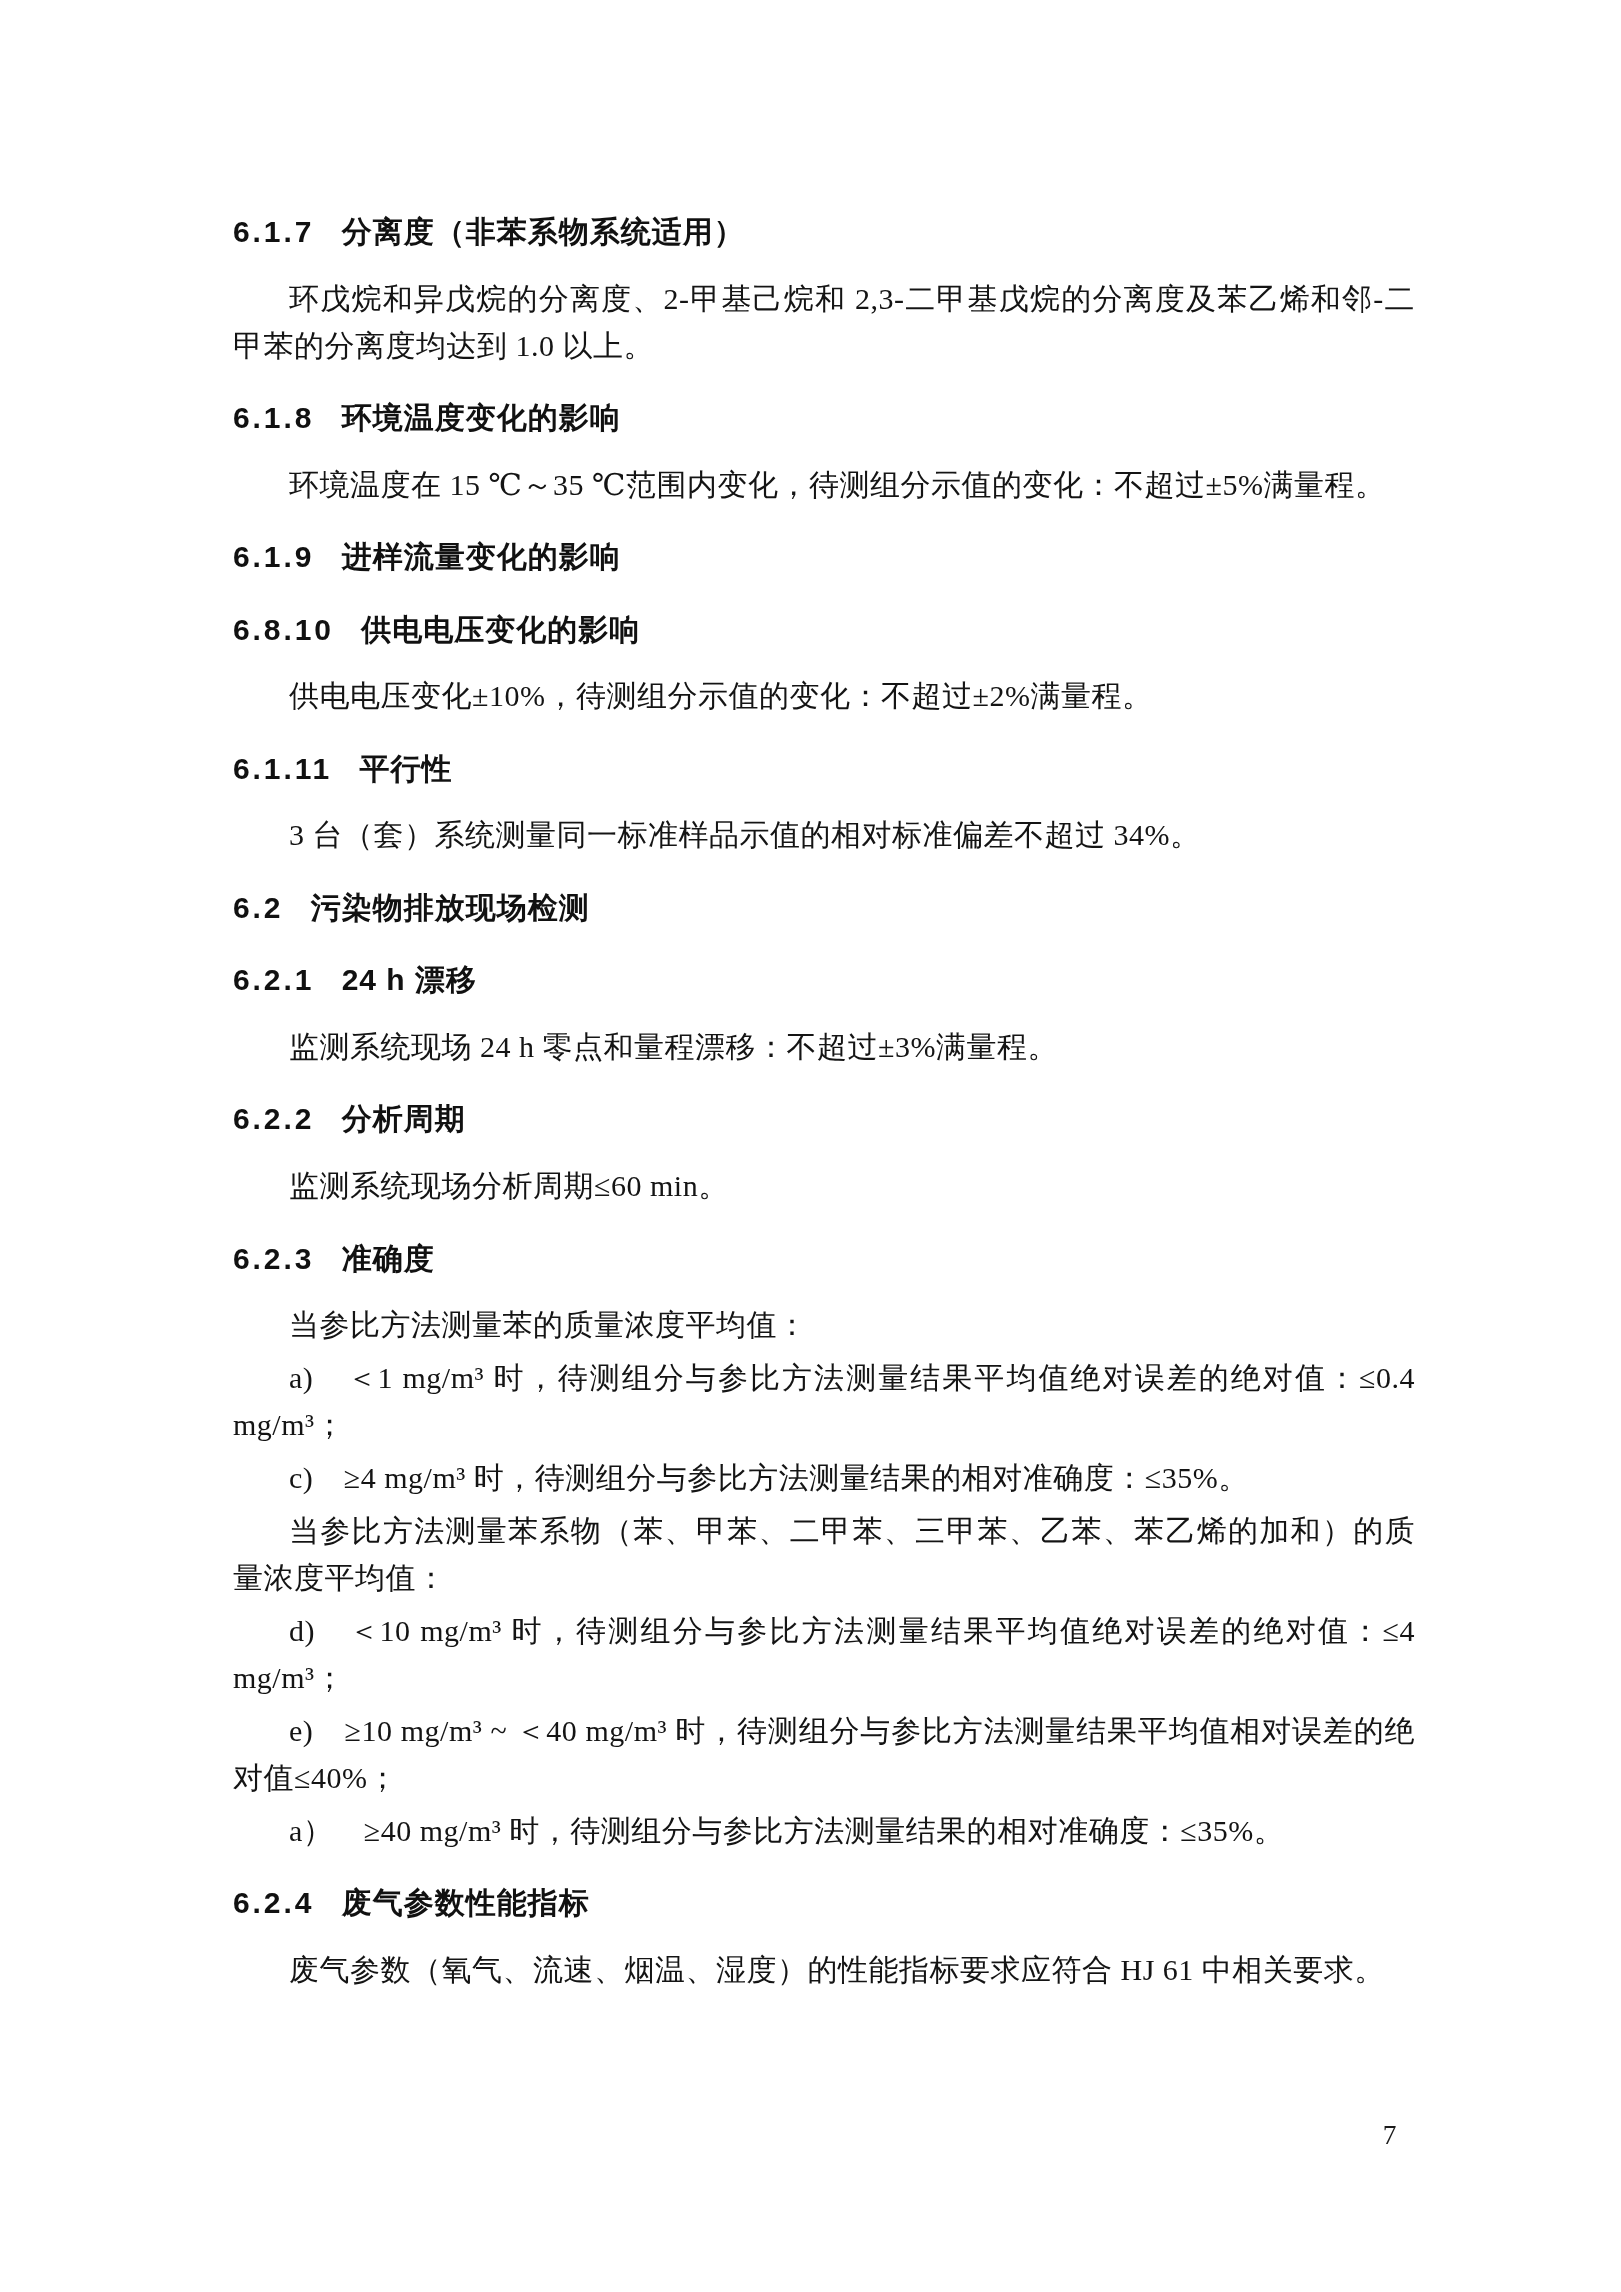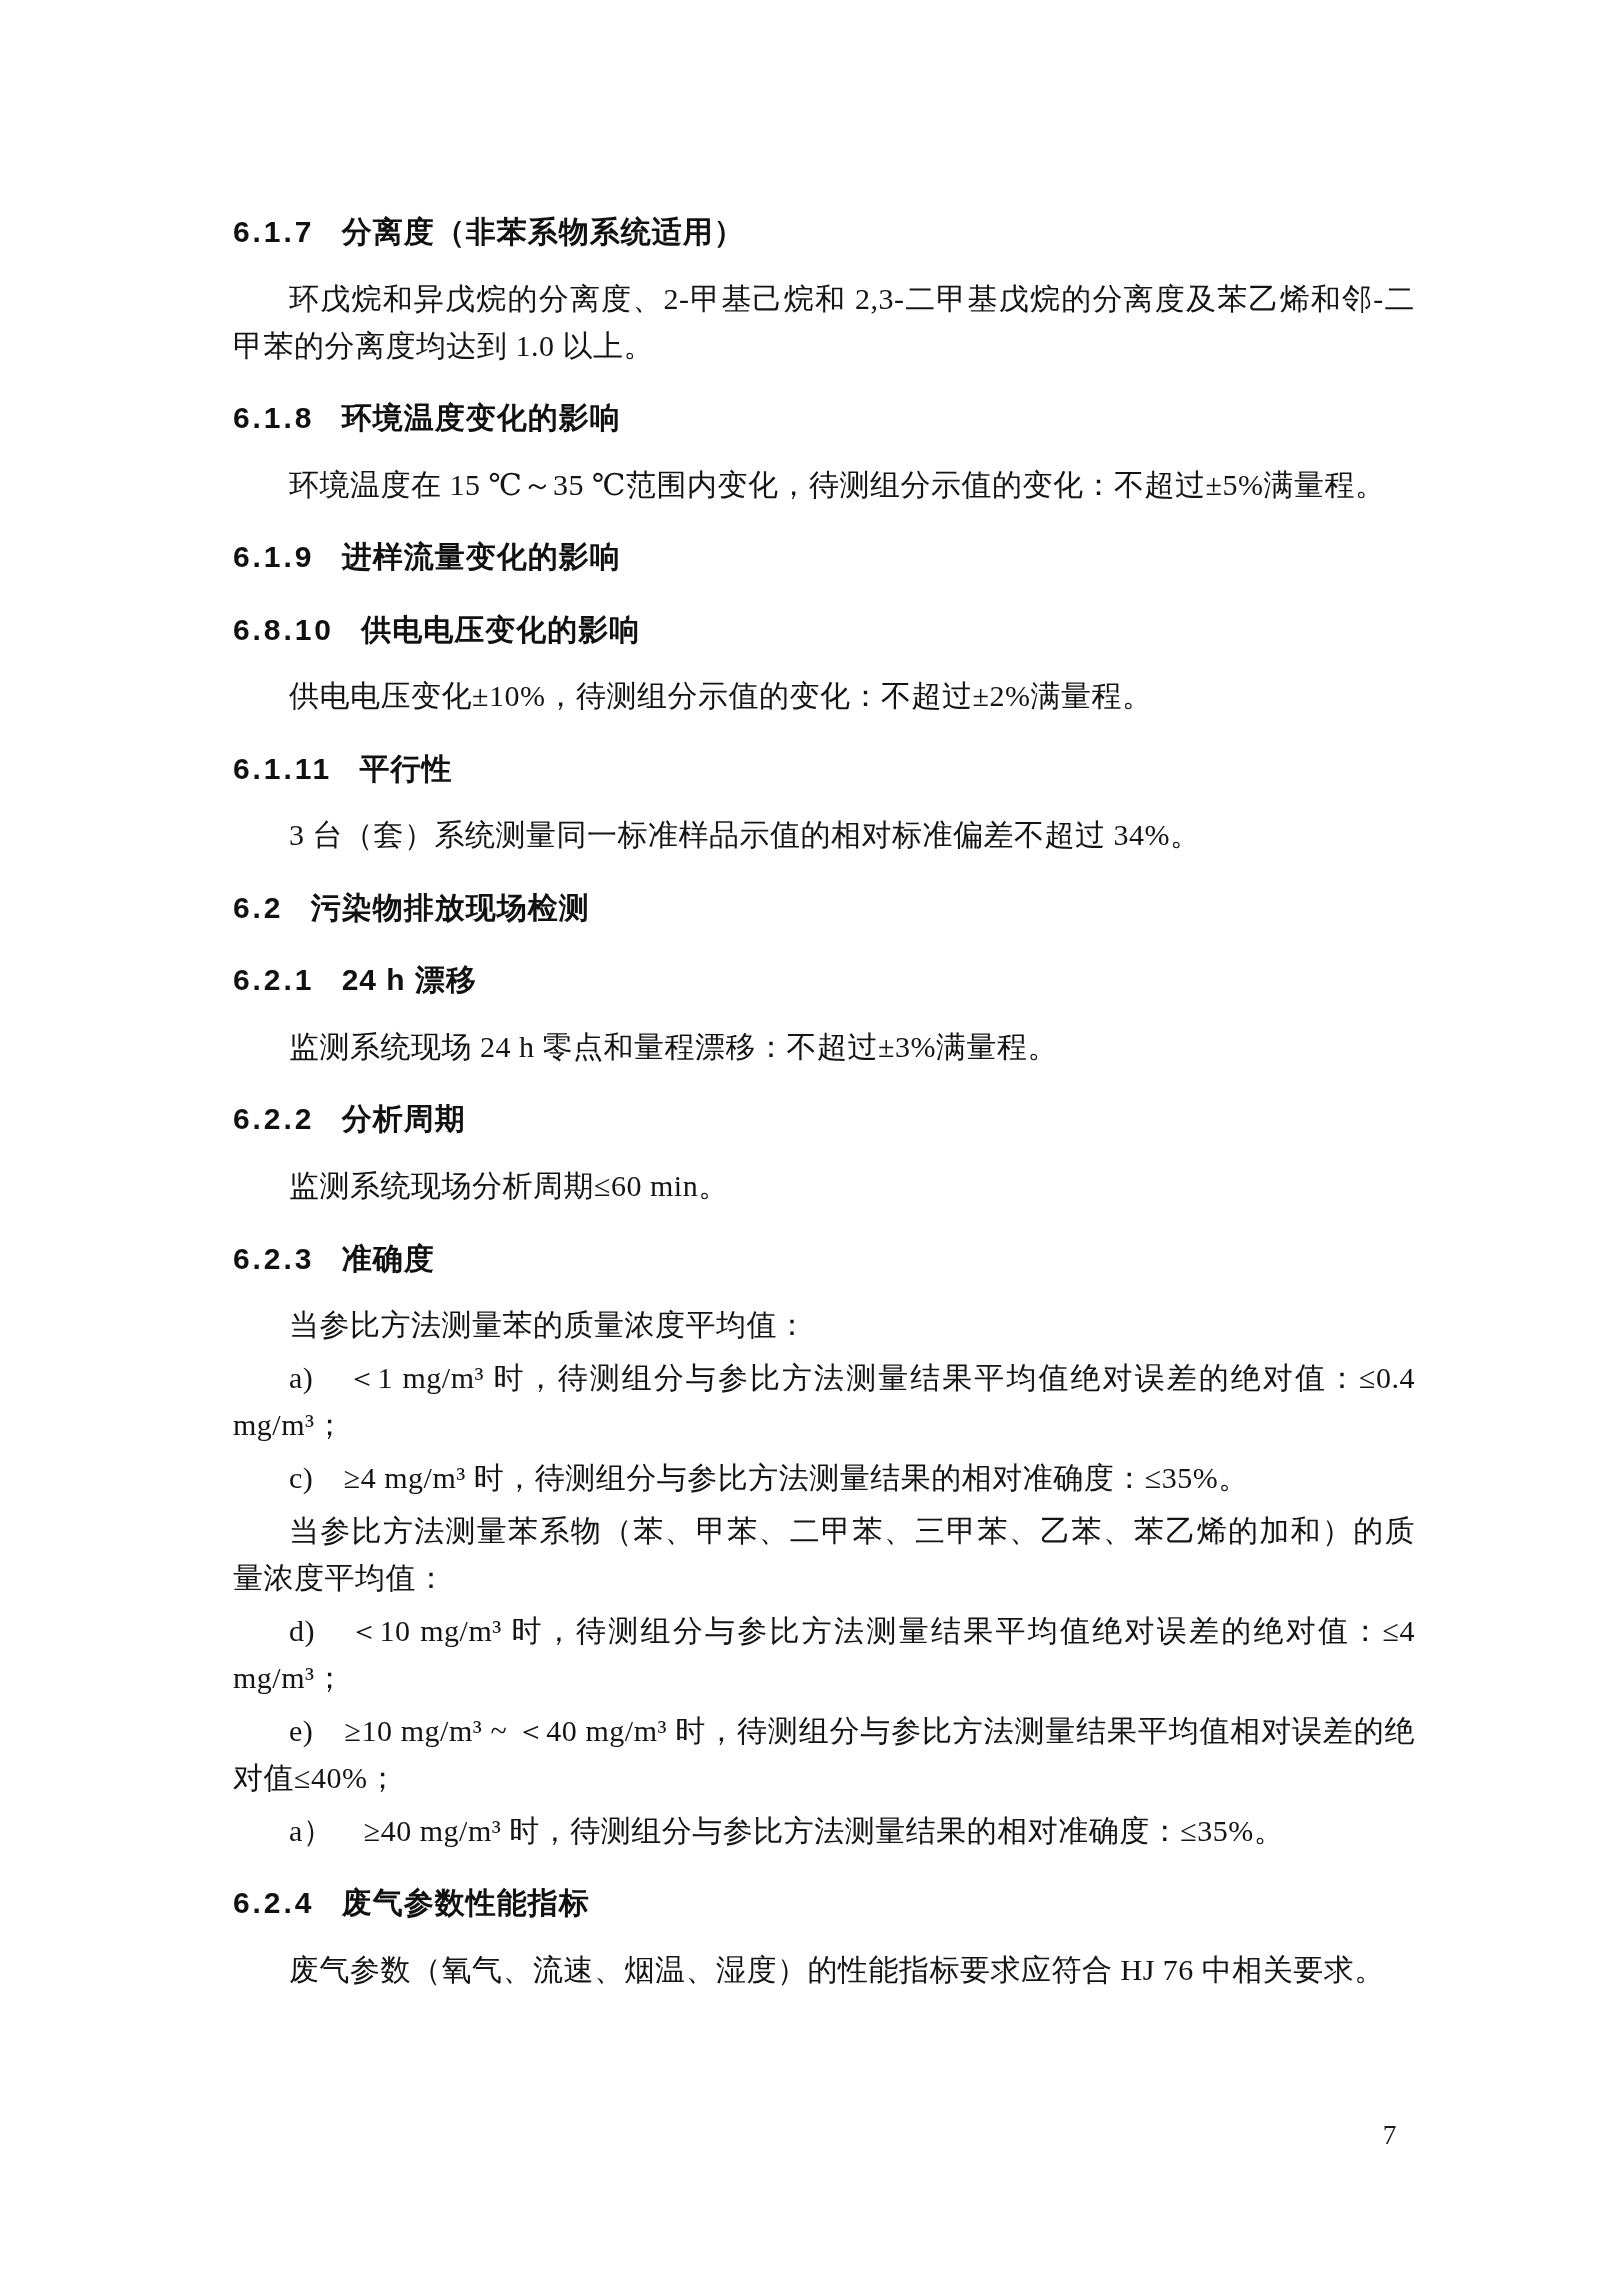--- a/index.html
+++ b/index.html
@@ -90,20 +90,20 @@
     <h2 class="sec"><span class="num">6.2.3</span><span class="ttl">准确度</span></h2>
     <p class="para">当参比方法测量苯的质量浓度平均值：</p>
     <p class="para">a)　＜1 mg/m³ 时，待测组分与参比方法测量结果平均值绝对误差的绝对值：≤0.4 mg/m³；</p>
     <p class="para">c)　≥4 mg/m³ 时，待测组分与参比方法测量结果的相对准确度：≤35%。</p>
     <p class="para">当参比方法测量苯系物（苯、甲苯、二甲苯、三甲苯、乙苯、苯乙烯的加和）的质量浓度平均值：</p>
     <p class="para">d)　＜10 mg/m³ 时，待测组分与参比方法测量结果平均值绝对误差的绝对值：≤4 mg/m³；</p>
     <p class="para">e)　≥10 mg/m³ ~ ＜40 mg/m³ 时，待测组分与参比方法测量结果平均值相对误差的绝对值≤40%；</p>
     <p class="para">a）　≥40 mg/m³ 时，待测组分与参比方法测量结果的相对准确度：≤35%。</p>
 
     <h2 class="sec"><span class="num">6.2.4</span><span class="ttl">废气参数性能指标</span></h2>
-    <p class="para">废气参数（氧气、流速、烟温、湿度）的性能指标要求应符合 HJ 76 中相关要求。</p>
+    <p class="para">废气参数（氧气、流速、烟温、湿度）的性能指标要求应符合 HJ 61 中相关要求。</p>
 
   </main>
 
   <div class="page-number">7</div>
   <div class="watermark">www.sdxzyq.com</div>
 </div>
 
 
 </body></html>

